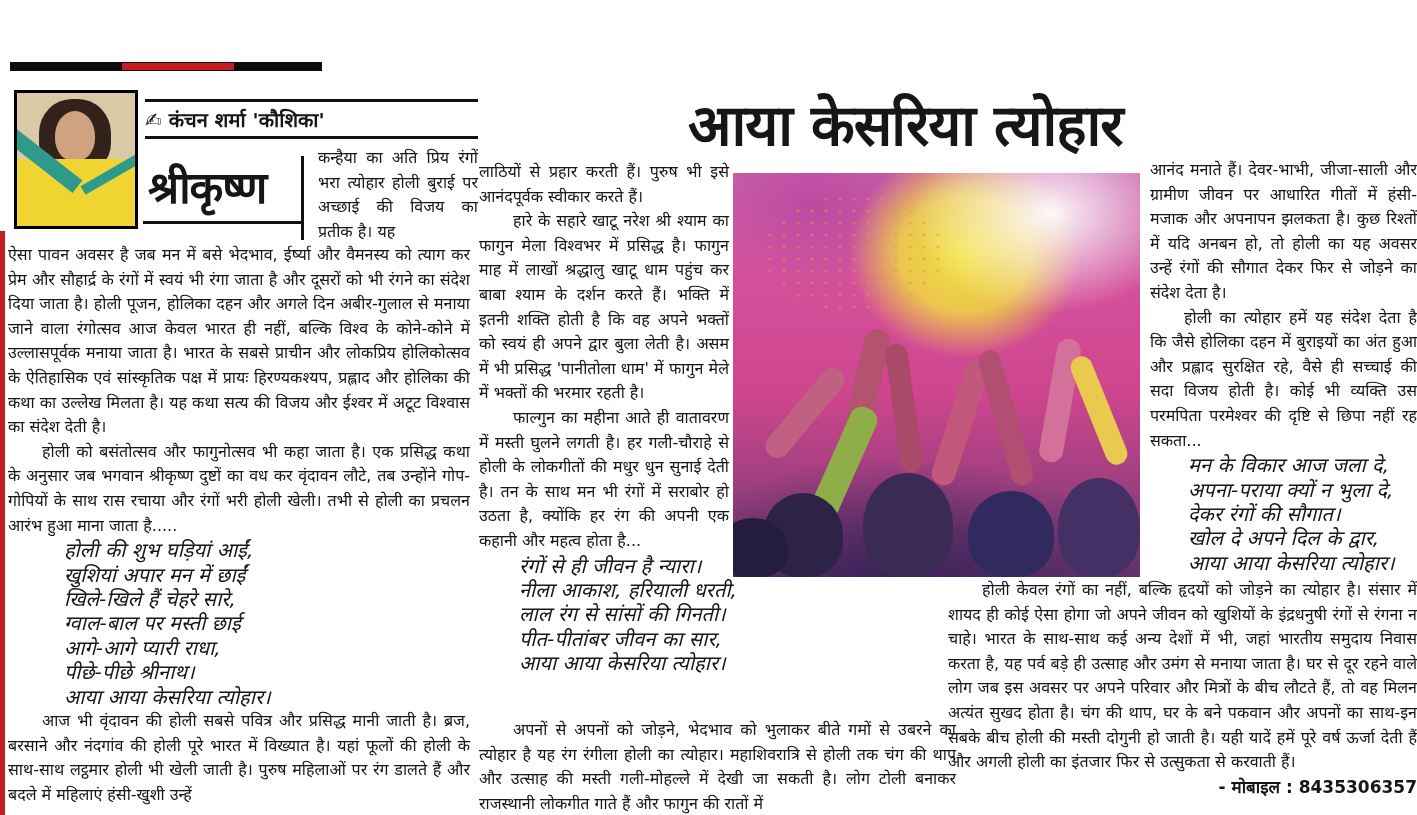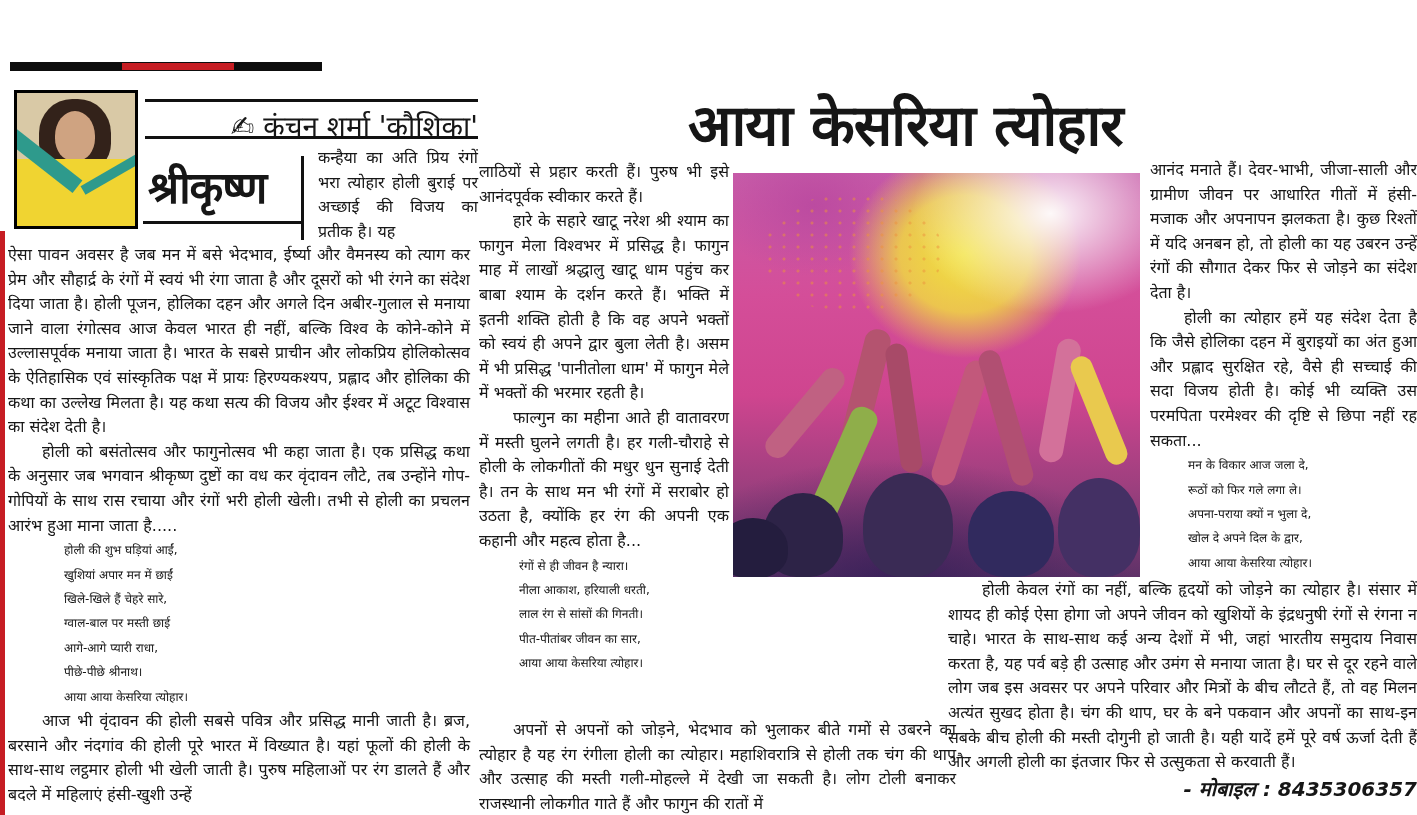--- a/index.html
+++ b/index.html
@@ -1,31 +1,31 @@
 <!DOCTYPE html>
 <html lang="hi"><head>
 <meta charset="utf-8">
 <style>
   html,body{margin:0;padding:0;background:#e8e8e8;}
   .page{position:relative;width:1417px;height:815px;background:#ffffff;overflow:hidden;
         font-family:"DejaVu Sans","Liberation Sans",sans-serif;color:#161616;}
   .abs{position:absolute;}
   .body-text{font-size:16px;line-height:24.6px;text-align:justify;}
   .para-indent{text-indent:34px;}
-  .poem{font-size:12px;line-height:24.4px;}
+  .poem{font-style:italic;font-size:20px;line-height:24.4px;}
   .poem div{white-space:nowrap;}
   .rule{background:#111;}
   
   .masthead-title{font-size:46px;font-weight:bold;letter-spacing:-1px;color:#0d0d0d;z-index:2;}
   .sun{width:40px;height:40px;border-radius:50%;background:radial-gradient(circle at 35% 35%,#ff8a3c,#e8431a 70%);z-index:1;}
   .tagline{font-size:12px;font-weight:bold;color:#c61d23;z-index:3;}
   .mast-bar{background:#0d0d0d;}
   .mast-badge{background:#c61d23;}
   
-  .byline{font-size:28px;font-weight:normal;text-align:right;}
+  .byline{font-size:20px;font-weight:bold;text-align:left;}
   .lede-word{font-size:44px;font-weight:bold;letter-spacing:-1px;}
   
   .headline{font-size:57px;font-weight:bold;letter-spacing:-1px;text-align:left;white-space:nowrap;}
   
   .spine{background:#c61d23;}
   
   .portrait{border:3px solid #000;background:#d9c9a6;overflow:hidden;}
   .hair{position:absolute;left:22px;top:6px;width:72px;height:74px;background:#33221a;border-radius:46% 46% 40% 40%;}
   .face{position:absolute;left:38px;top:18px;width:40px;height:50px;background:#cfa381;border-radius:50% 50% 45% 45%;}
   .dress{position:absolute;left:0;top:66px;width:100%;height:70px;background:#f0d431;}
@@ -35,21 +35,21 @@
   .holi{overflow:hidden;
     background:
       radial-gradient(ellipse 55% 40% at 78% 10%, rgba(255,255,255,.95), rgba(255,255,255,0) 62%),
       radial-gradient(ellipse 42% 38% at 57% 20%, #f2e23c 0%, rgba(242,226,60,.8) 38%, rgba(242,226,60,0) 68%),
       radial-gradient(ellipse 35% 25% at 20% 8%, rgba(186,73,160,.9), rgba(186,73,160,0) 70%),
       radial-gradient(ellipse 90% 45% at 40% 100%, rgba(46,28,84,.75), rgba(46,28,84,0) 65%),
       linear-gradient(180deg,#c75da9 0%,#d44e99 30%,#cf458f 55%,#9c3f7e 78%,#5f3268 100%);}
   .arm{position:absolute;border-radius:12px;}
   .head{position:absolute;border-radius:50% 50% 42% 42%;}
   .speck{position:absolute;border-radius:50%;}
-  .mobile-line{font-style:italic;font-weight:bold;text-align:right;font-size:20px;}
+  .mobile-line{font-weight:bold;text-align:right;font-size:17px;}
 </style>
 </head>
 <body>
 
 <div class="page">
 
   <div class="abs mast-bar" style="left:10px;top:62px;width:312px;height:9px;"></div>
   <div class="abs mast-badge" style="left:122px;top:63px;width:112px;height:7px;"></div>
 
   <div class="abs spine" style="left:0px;top:231px;width:5px;height:584px;"></div>
@@ -118,26 +118,26 @@
     <div class="arm" style="left:355px;top:180px;width:22px;height:115px;background:#e9c94e;transform:rotate(-22deg);"></div>
     <div class="arm" style="left:95px;top:230px;width:28px;height:130px;background:#8fae4a;transform:rotate(24deg);"></div>
     <div class="head" style="left:30px;top:320px;width:80px;height:84px;background:#2d2347;"></div>
     <div class="head" style="left:130px;top:300px;width:90px;height:104px;background:#3a2b55;"></div>
     <div class="head" style="left:235px;top:318px;width:86px;height:86px;background:#312a5e;"></div>
     <div class="head" style="left:325px;top:305px;width:82px;height:99px;background:#443064;"></div>
     <div class="head" style="left:-15px;top:345px;width:70px;height:60px;background:#241d3e;"></div>
   </div>
 
   <div class="abs" style="left:1150px;top:158px;width:267px;">
-    <div class="body-text">आनंद मनाते हैं। देवर-भाभी, जीजा-साली और ग्रामीण जीवन पर आधारित गीतों में हंसी-मजाक और अपनापन झलकता है। कुछ रिश्तों में यदि अनबन हो, तो होली का यह उबरन उन्हें रंगों की सौगात देकर फिर से जोड़ने का संदेश देता है।</div>
+    <div class="body-text">आनंद मनाते हैं। देवर-भाभी, जीजा-साली और ग्रामीण जीवन पर आधारित गीतों में हंसी-मजाक और अपनापन झलकता है। कुछ रिश्तों में यदि अनबन हो, तो होली का यह अवसर उन्हें रंगों की सौगात देकर फिर से जोड़ने का संदेश देता है।</div>
     <div class="body-text para-indent">होली का त्योहार हमें यह संदेश देता है कि जैसे होलिका दहन में बुराइयों का अंत हुआ और प्रह्लाद सुरक्षित रहे, वैसे ही सच्चाई की सदा विजय होती है। कोई भी व्यक्ति उस परमपिता परमेश्वर की दृष्टि से छिपा नहीं रह सकता...</div>
     <div class="poem" style="margin-left:38px;">
       <div>मन के विकार आज जला दे,</div>
-      <div>रूठों को फिर गले लगा ले।</div>
       <div>अपना-पराया क्यों न भुला दे,</div>
+      <div>देकर रंगों की सौगात।</div>
       <div>खोल दे अपने दिल के द्वार,</div>
       <div>आया आया केसरिया त्योहार।</div>
     </div>
   </div>
 
   <div class="abs" style="left:948px;top:578px;width:469px;">
     <div class="body-text para-indent">होली केवल रंगों का नहीं, बल्कि हृदयों को जोड़ने का त्योहार है। संसार में शायद ही कोई ऐसा होगा जो अपने जीवन को खुशियों के इंद्रधनुषी रंगों से रंगना न चाहे। भारत के साथ-साथ कई अन्य देशों में भी, जहां भारतीय समुदाय निवास करता है, यह पर्व बड़े ही उत्साह और उमंग से मनाया जाता है। घर से दूर रहने वाले लोग जब इस अवसर पर अपने परिवार और मित्रों के बीच लौटते हैं, तो वह मिलन अत्यंत सुखद होता है। चंग की थाप, घर के बने पकवान और अपनों का साथ-इन सबके बीच होली की मस्ती दोगुनी हो जाती है। यही यादें हमें पूरे वर्ष ऊर्जा देती हैं और अगली होली का इंतजार फिर से उत्सुकता से करवाती हैं।</div>
     <div class="mobile-line">- मोबाइल : 8435306357</div>
   </div>
 

